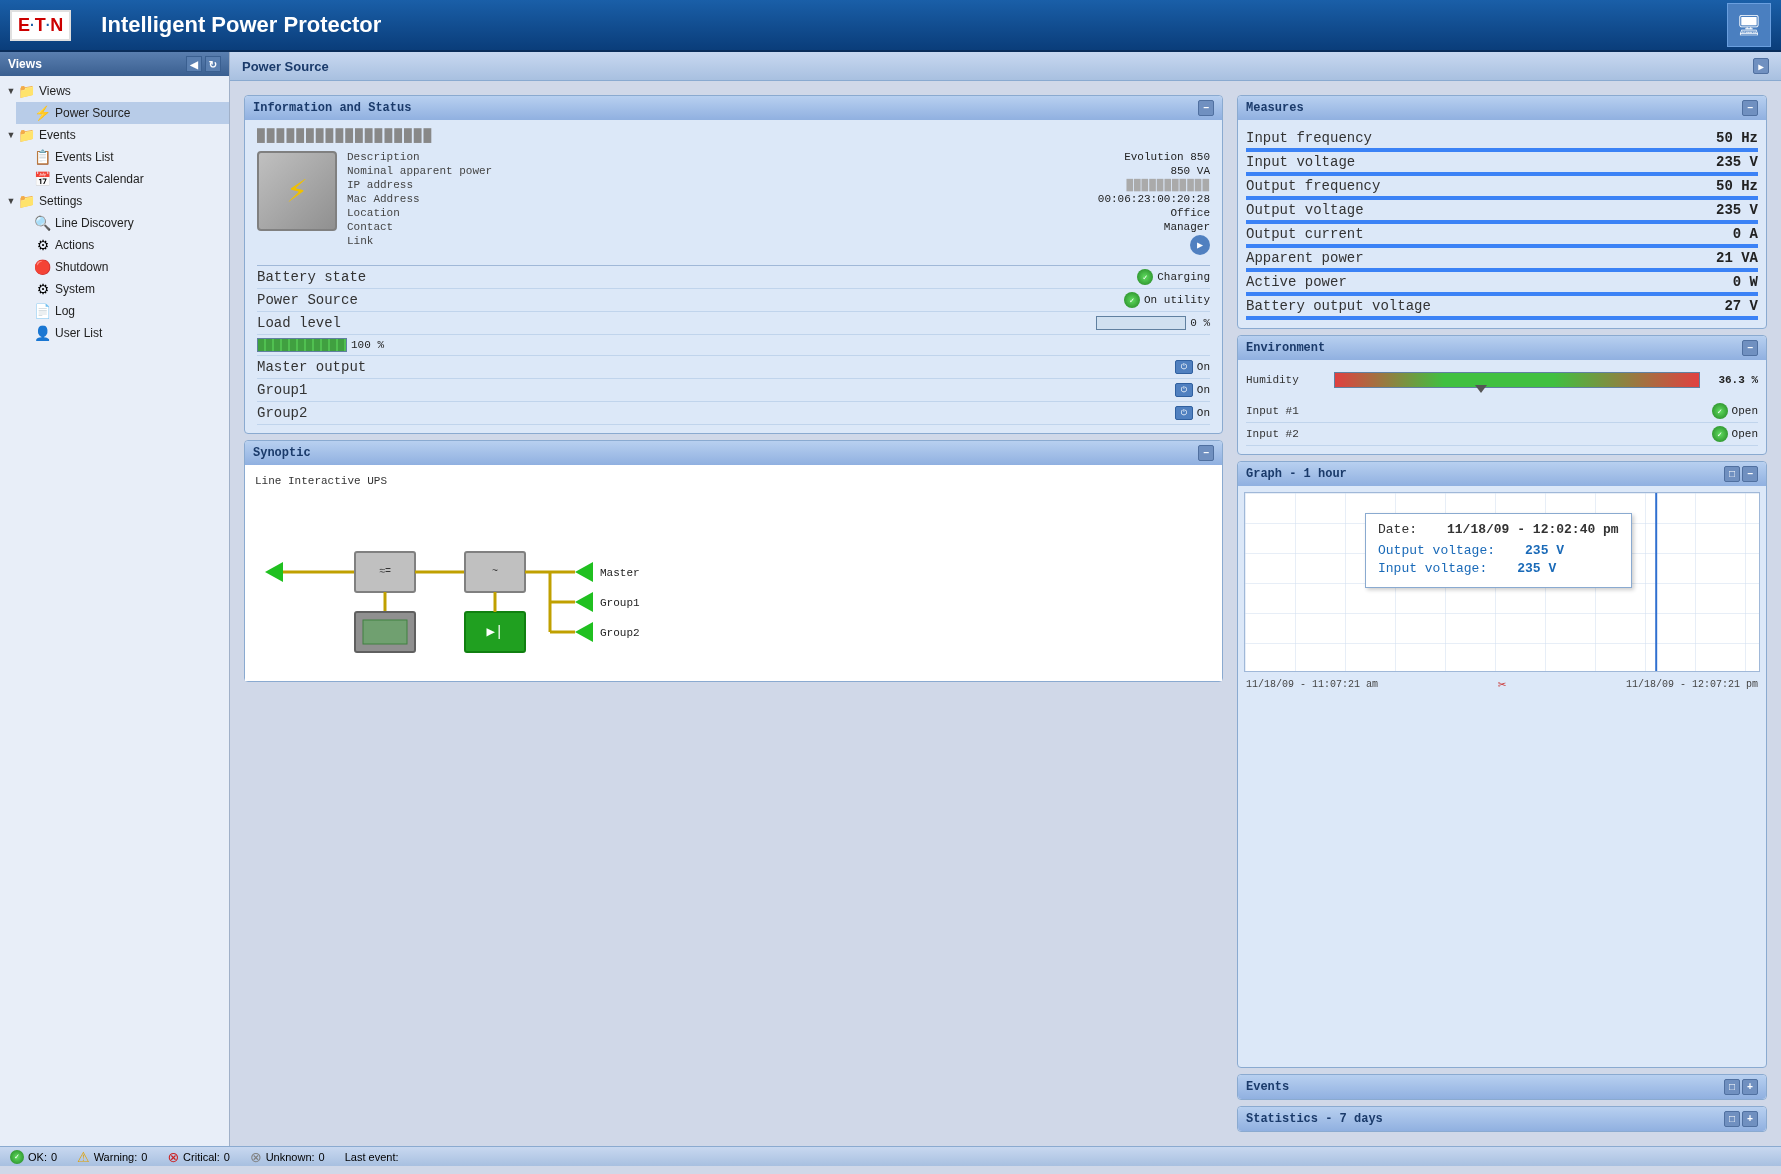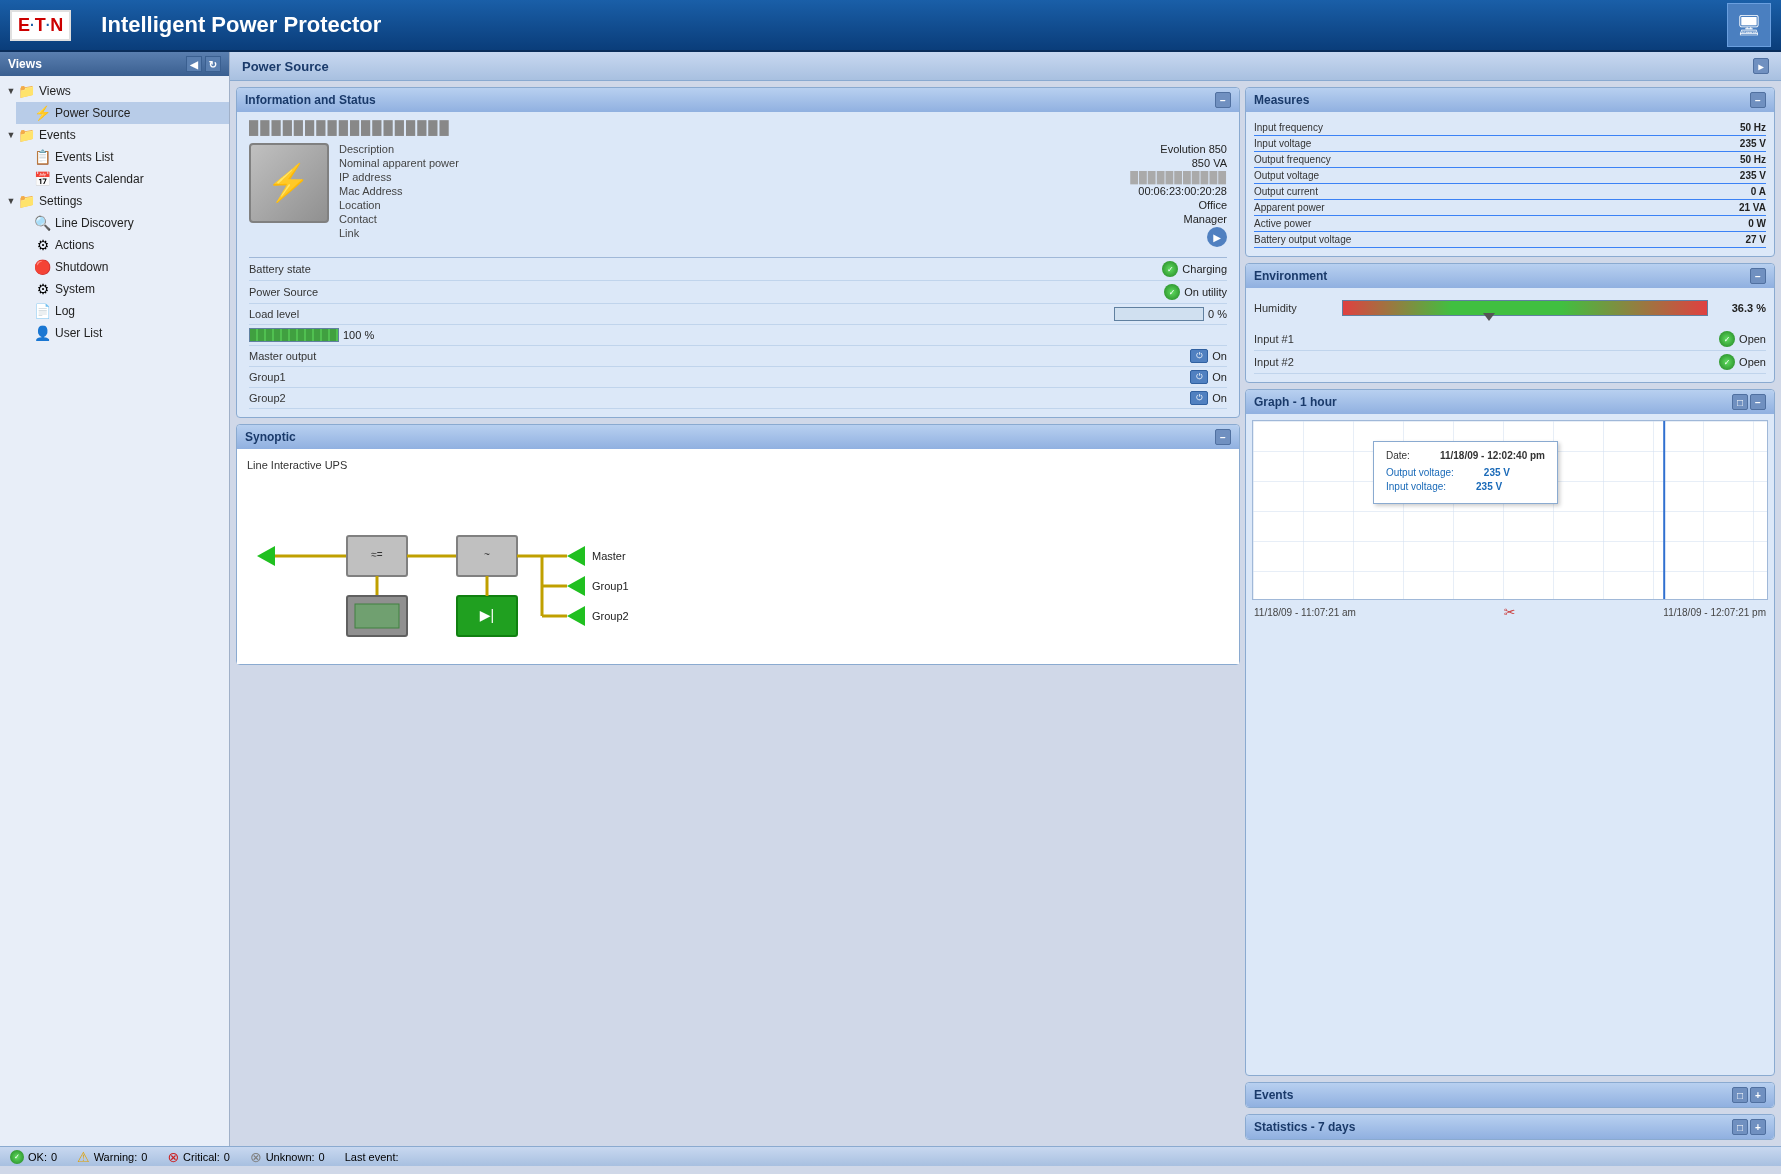--- a/index.html
+++ b/index.html
@@ -142,23 +142,24 @@
       font-size: 13px;
       color: #1a3a6a;
       border-bottom: 1px solid #8aaad0;
       display: flex;
       justify-content: space-between;
       align-items: center;
     }
     #content-body {
       flex: 1;
       overflow-y: auto;
-      padding: 6px;
-      display: flex;
-      gap: 5px;
+      padding: 14px;
+      display: flex;
+      gap: 14px;
+      font-family: Liberation Mono, monospace;
     }
     #left-column {
       flex: 1;
       display: flex;
       flex-direction: column;
       gap: 6px;
     }
     #right-column {
       width: 530px;
       min-width: 530px;
@@ -264,21 +265,21 @@
     }
     .status-row {
       display: flex;
       align-items: center;
       padding: 3px 0;
       border-bottom: 1px solid #c0d4ec;
     }
     .status-label {
       flex: 1;
       color: #333;
-      font-size: 11px;
+      font-size: 14px;
     }
     .status-value {
       color: #222;
       font-size: 11px;
       display: flex;
       align-items: center;
       gap: 4px;
     }
     .green-icon {
       width: 16px;
@@ -317,22 +318,22 @@
     }
 
     
     .measures-table {
       width: 100%;
     }
     .measures-row {
       display: flex;
       justify-content: space-between;
       padding: 2px 0;
-      border-bottom: 1px solid #3b82f6;
-      font-size: 10px;
+      border-bottom: 4px solid #3b82f6;
+      font-size: 14px;
     }
     .measures-label { color: #333; }
     .measures-value { color: #222; font-weight: bold; }
 
     
     .env-gauge {
       display: flex;
       align-items: center;
       gap: 8px;
       padding: 4px 0;
@@ -376,21 +377,21 @@
       position: relative;
       overflow: hidden;
     }
     .graph-tooltip {
       position: absolute;
       top: 20px;
       left: 120px;
       background: white;
       border: 1px solid #8aaad0;
       padding: 8px 12px;
-      font-size: 10px;
+      font-size: 13px;
       box-shadow: 2px 2px 4px rgba(0,0,0,0.2);
       z-index: 10;
     }
     .tooltip-date { color: #333; margin-bottom: 6px; display: flex; justify-content: space-between; gap: 30px; }
     .tooltip-row { display: flex; justify-content: flex-start; gap: 30px; margin-bottom: 3px; }
     .tooltip-key { color: #1a6ab8; }
     .tooltip-val { color: #1a6ab8; font-weight: bold; }
     .graph-time-row {
       display: flex;
       justify-content: space-between;

